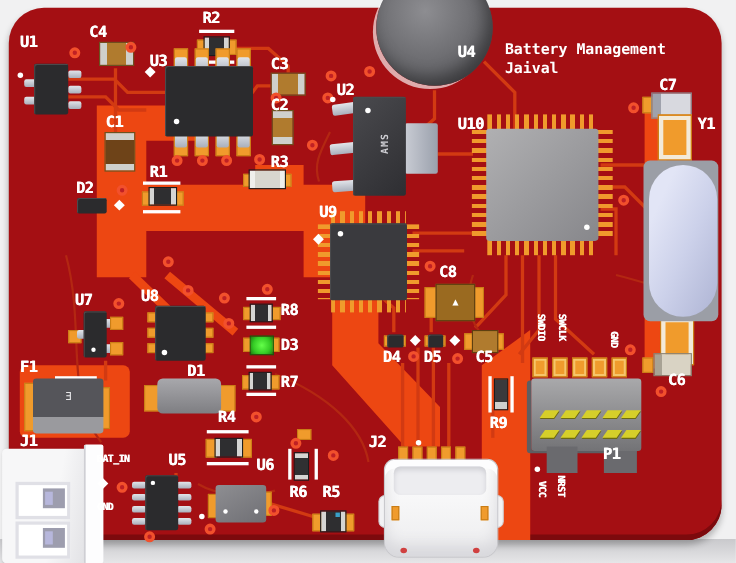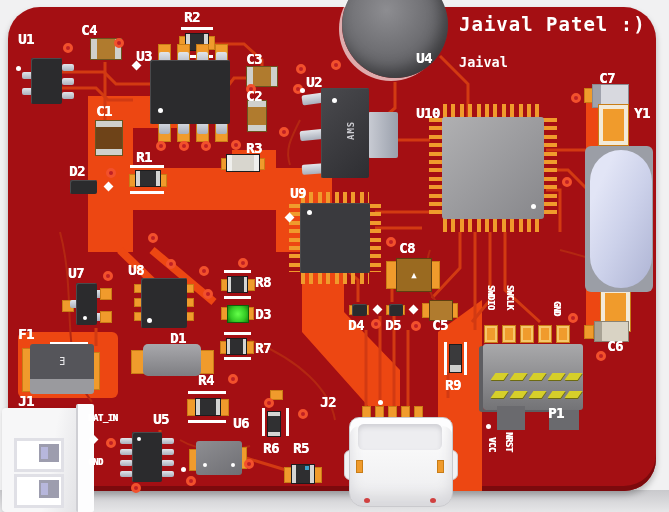--- a/index.html
+++ b/index.html
@@ -444,32 +444,32 @@
   <div class="via" style="left:244px;top:459px"></div>
   <div class="via" style="left:562px;top:177px"></div>
 
   <div class="dot" style="left:300px;top:88px"></div>
   <div class="dot" style="left:378px;top:400px"></div>
   <div class="dot" style="left:486px;top:424px"></div>
   <div class="dot" style="left:181px;top:467px"></div>
   <div class="diam" style="left:133px;top:62px"></div>
   <div class="diam" style="left:286px;top:214px"></div>
 
-  <span class="title1">Jaival Patel :)</span>
+  <span class="title2">Battery Management</span>
   <span class="title3">Jaival</span>
 
   <span class="ref" style="left:18px;top:32px">U1</span>
   <span class="ref" style="left:81px;top:23px">C4</span>
   <span class="ref" style="left:184px;top:10px">R2</span>
   <span class="ref" style="left:136px;top:49px">U3</span>
   <span class="ref" style="left:246px;top:52px">C3</span>
   <span class="ref" style="left:246px;top:89px">C2</span>
   <span class="ref" style="left:96px;top:104px">C1</span>
   <span class="ref" style="left:306px;top:75px">U2</span>
-  <span class="ref" style="left:416px;top:51px">U4</span>
+  <span class="ref" style="left:416px;top:41px">U4</span>
   <span class="ref" style="left:599px;top:71px">C7</span>
   <span class="ref" style="left:634px;top:106px">Y1</span>
   <span class="ref" style="left:416px;top:106px">U10</span>
   <span class="ref" style="left:246px;top:141px">R3</span>
   <span class="ref" style="left:136px;top:150px">R1</span>
   <span class="ref" style="left:69px;top:164px">D2</span>
   <span class="ref" style="left:290px;top:186px">U9</span>
   <span class="ref" style="left:399px;top:241px">C8</span>
   <span class="ref" style="left:68px;top:266px">U7</span>
   <span class="ref" style="left:128px;top:263px">U8</span>
@@ -479,21 +479,21 @@
   <span class="ref" style="left:18px;top:327px">F1</span>
   <span class="ref" style="left:170px;top:331px">D1</span>
   <span class="ref" style="left:198px;top:373px">R4</span>
   <span class="ref" style="left:18px;top:394px">J1</span>
   <span class="ref tiny" style="left:88px;top:414px">BAT_IN</span>
   <span class="ref tiny" style="left:88px;top:458px">GND</span>
   <span class="ref" style="left:153px;top:412px">U5</span>
   <span class="ref" style="left:233px;top:416px">U6</span>
   <span class="ref" style="left:263px;top:441px">R6</span>
   <span class="ref" style="left:293px;top:441px">R5</span>
-  <span class="ref" style="left:320px;top:395px">J2</span>
+  <span class="ref" style="left:335px;top:395px">J2</span>
   <span class="ref" style="left:348px;top:318px">D4</span>
   <span class="ref" style="left:385px;top:318px">D5</span>
   <span class="ref" style="left:432px;top:318px">C5</span>
   <span class="ref" style="left:445px;top:378px">R9</span>
   <span class="ref" style="left:607px;top:339px">C6</span>
   <span class="ref" style="left:548px;top:406px">P1</span>
   <span class="ref vref" style="left:495px;top:285px">SWDIO</span>
   <span class="ref vref" style="left:514px;top:285px">SWCLK</span>
   <span class="ref vref" style="left:561px;top:301px">GND</span>
   <span class="ref vref" style="left:496px;top:437px">VCC</span>

